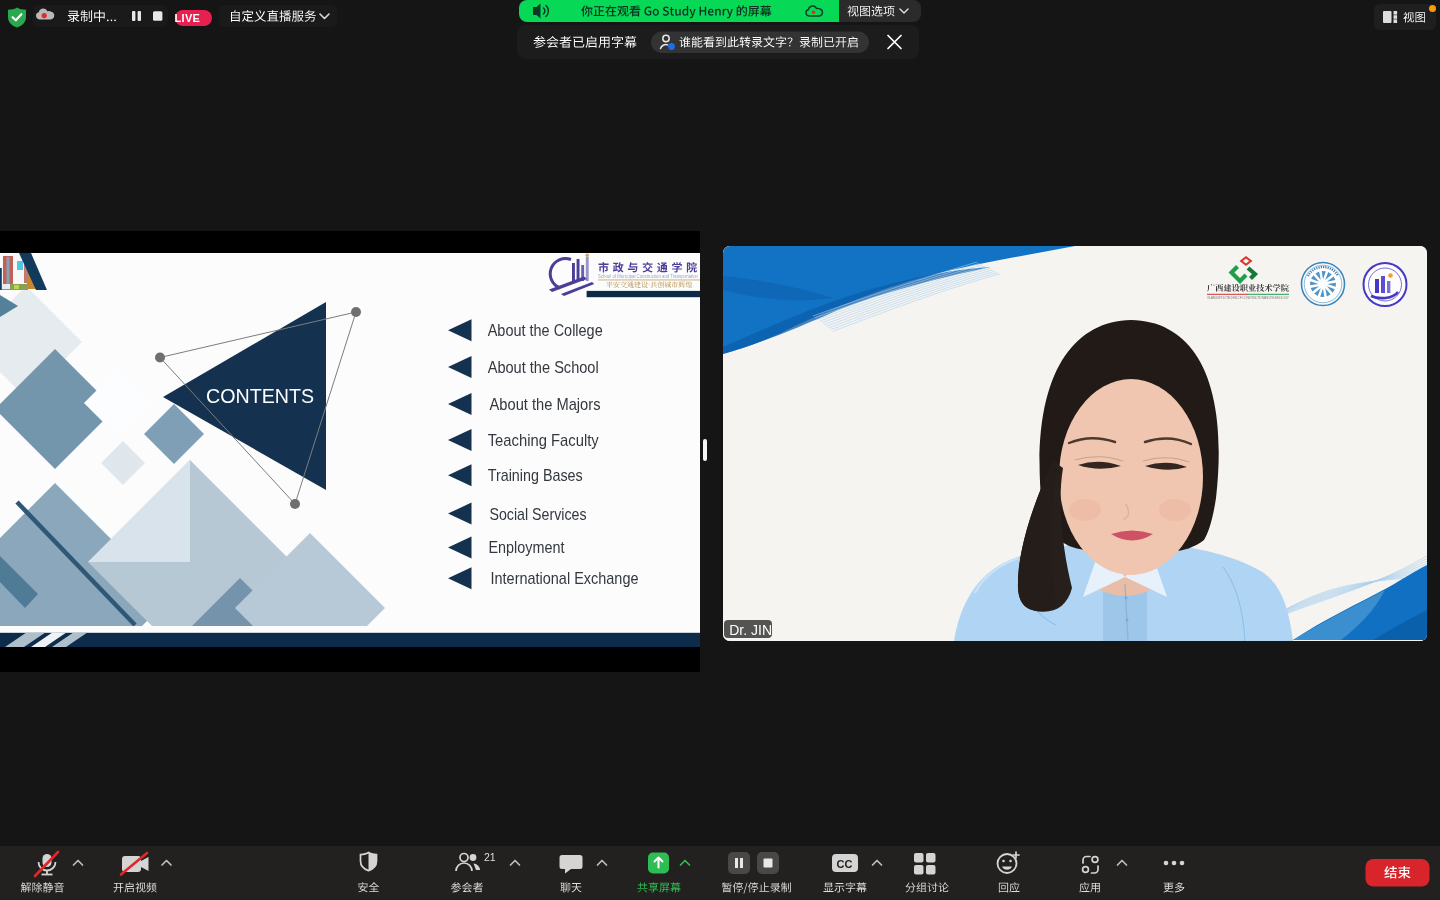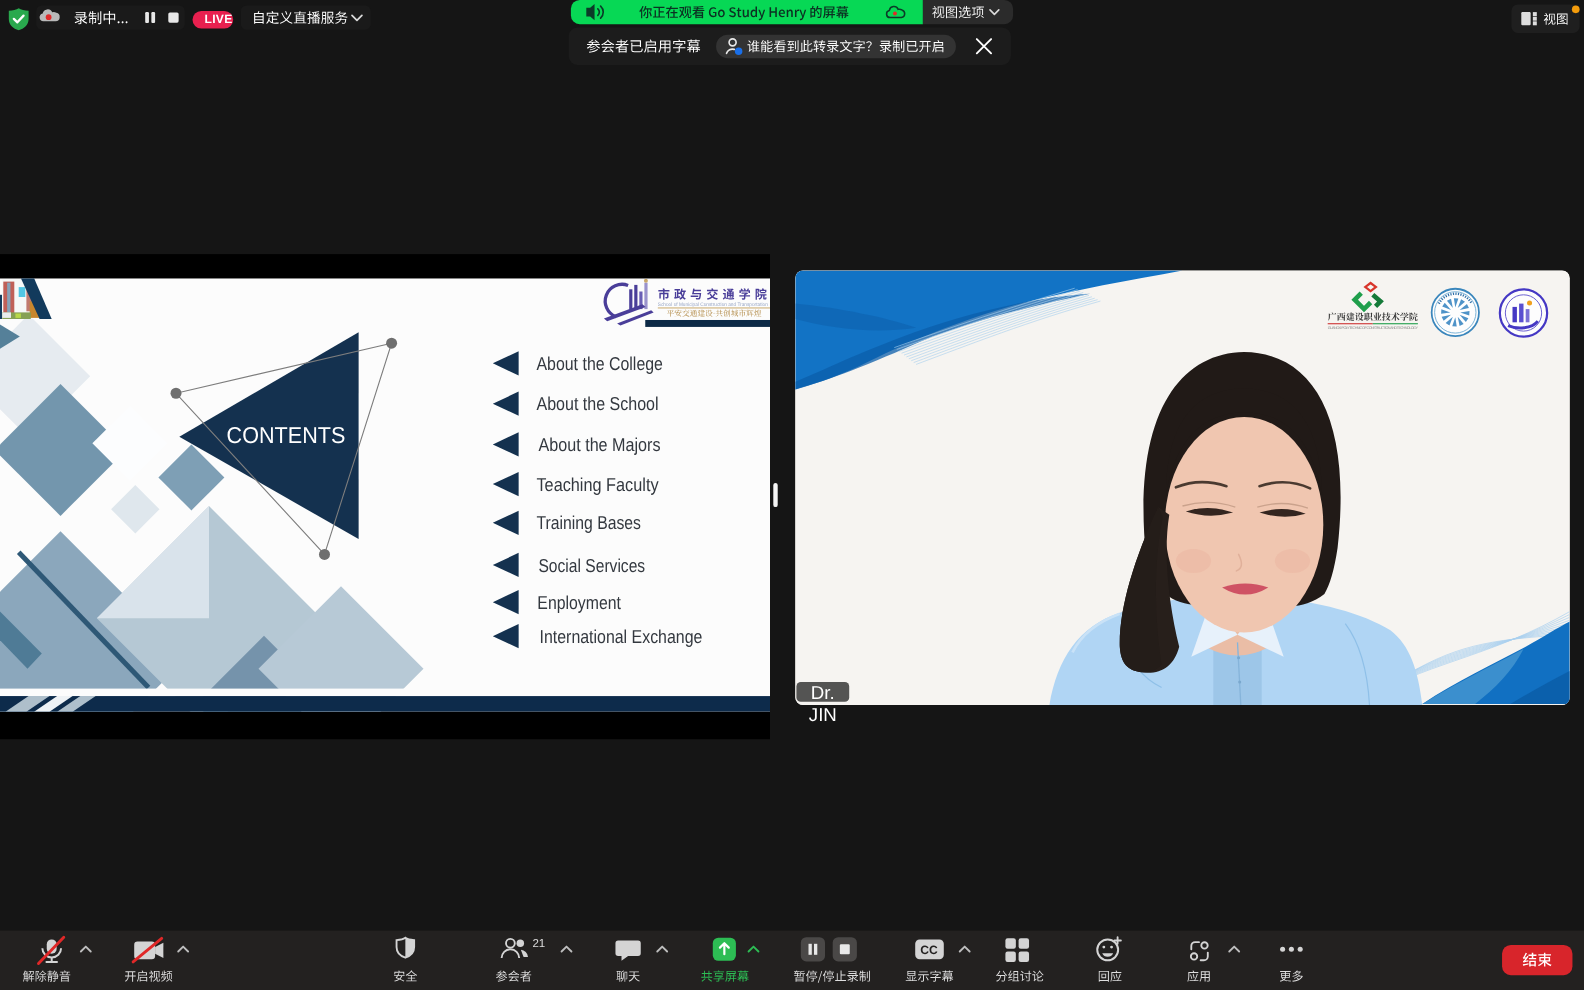--- a/index.html
+++ b/index.html
@@ -12,21 +12,21 @@
 </svg>
 <div class="abs" style="left:33px;top:5px;width:135px;height:22px;background:#1a1a1a;border-radius:5px"></div>
 <svg class="abs" style="left:33px;top:5px" width="135" height="22" viewBox="0 0 135 22">
 <path d="M14.5 6.2 a4.6 4.6 0 0 0 -8.7 1.1 a3.6 3.6 0 0 0 0.6 7.1 l11.2 0 a3.9 3.9 0 0 0 0.6 -7.7 a4.6 4.6 0 0 0 -3.7 -0.5z" fill="#b9b9b9"></path>
 <circle cx="11.2" cy="10.6" r="2.6" fill="#e02b2b"></circle>
 <path transform="translate(34,16)" d="M1.7 -4.1C2.6 -3.7 3.6 -2.9 4.1 -2.4L4.8 -3.1C4.3 -3.6 3.2 -4.3 2.4 -4.7ZM1.7 -10.2V-9.3H9.6L9.6 -8.1H2.1V-7.2H9.5L9.4 -6.0H0.9V-5.1H6.0V-2.8C4.1 -2.0 2.1 -1.2 0.9 -0.7L1.4 0.2C2.7 -0.4 4.4 -1.1 6.0 -1.8V-0.0C6.0 0.2 5.9 0.2 5.7 0.2C5.5 0.2 4.8 0.2 4.0 0.2C4.1 0.5 4.3 0.8 4.4 1.1C5.4 1.1 6.0 1.1 6.4 0.9C6.9 0.8 7.0 0.5 7.0 -0.0V-3.1C8.1 -1.4 9.7 -0.1 11.8 0.5C11.9 0.3 12.2 -0.1 12.4 -0.3C11.0 -0.7 9.8 -1.4 8.8 -2.3C9.6 -2.8 10.6 -3.5 11.4 -4.2L10.5 -4.8C9.9 -4.2 9.0 -3.5 8.2 -2.9C7.7 -3.5 7.3 -4.1 7.0 -4.7V-5.1H12.2V-6.0H10.5C10.6 -7.3 10.7 -8.9 10.7 -10.2L9.9 -10.2L9.8 -10.2Z M21.8 -9.7V-2.5H22.7V-9.7ZM24.1 -10.8V-0.3C24.1 -0.1 24.0 -0.0 23.8 -0.0C23.6 -0.0 22.9 -0.0 22.1 -0.0C22.2 0.3 22.4 0.7 22.4 1.0C23.4 1.0 24.1 1.0 24.5 0.8C24.9 0.6 25.1 0.3 25.1 -0.3V-10.8ZM14.8 -10.6C14.6 -9.3 14.1 -8.0 13.5 -7.2C13.8 -7.1 14.2 -6.9 14.4 -6.8C14.6 -7.2 14.8 -7.6 15.1 -8.2H16.8V-6.8H13.6V-5.9H16.8V-4.6H14.2V-0.0H15.1V-3.7H16.8V1.0H17.7V-3.7H19.5V-1.0C19.5 -0.9 19.5 -0.8 19.3 -0.8C19.2 -0.8 18.7 -0.8 18.2 -0.8C18.3 -0.6 18.4 -0.2 18.5 0.0C19.2 0.0 19.7 0.0 20.0 -0.1C20.3 -0.3 20.4 -0.5 20.4 -1.0V-4.6H17.7V-5.9H20.9V-6.8H17.7V-8.2H20.3V-9.0H17.7V-10.9H16.8V-9.0H15.4C15.5 -9.5 15.7 -10.0 15.8 -10.4Z M32.0 -10.9V-8.6H27.2V-2.4H28.2V-3.2H32.0V1.0H33.0V-3.2H36.7V-2.5H37.7V-8.6H33.0V-10.9ZM28.2 -4.2V-7.6H32.0V-4.2ZM36.7 -4.2H33.0V-7.6H36.7Z M40.8 0.2C41.3 0.2 41.7 -0.2 41.7 -0.7C41.7 -1.3 41.3 -1.6 40.8 -1.6C40.3 -1.6 39.9 -1.3 39.9 -0.7C39.9 -0.2 40.3 0.2 40.8 0.2Z M44.4 0.2C44.9 0.2 45.3 -0.2 45.3 -0.7C45.3 -1.3 44.9 -1.6 44.4 -1.6C43.9 -1.6 43.6 -1.3 43.6 -0.7C43.6 -0.2 43.9 0.2 44.4 0.2Z M48.0 0.2C48.5 0.2 48.9 -0.2 48.9 -0.7C48.9 -1.3 48.5 -1.6 48.0 -1.6C47.6 -1.6 47.2 -1.3 47.2 -0.7C47.2 -0.2 47.6 0.2 48.0 0.2Z" fill="#ffffff"></path>
 <rect x="99" y="6" width="3.4" height="10" rx="1" fill="#e8e8e8"></rect>
 <rect x="104.6" y="6" width="3.4" height="10" rx="1" fill="#e8e8e8"></rect>
 <rect x="120" y="6.3" width="9.4" height="9.4" rx="1.5" fill="#e8e8e8"></rect>
 </svg>
-<div class="abs" style="left:174.5px;top:9.5px;width:37px;height:16px;border-radius:8px;background:#e8204f;color:#fff;font-size:11px;font-weight:bold;text-align:right;line-height:16.5px;letter-spacing:.3px">LIVE</div>
+<div class="abs" style="left:174.5px;top:9.5px;width:37px;height:16px;border-radius:8px;background:#e8204f;color:#fff;font-size:11px;font-weight:bold;text-align:left;line-height:16.5px;letter-spacing:.3px">LIVE</div>
 <div class="abs" style="left:219px;top:5px;width:118px;height:22px;background:#1a1a1a;border-radius:5px"></div>
 <svg class="abs" style="left:219px;top:5px" width="118" height="22" viewBox="0 0 118 22">
 <path transform="translate(10,15.7)" d="M3.0 -5.1H9.7V-3.3H3.0ZM3.0 -6.0V-7.9H9.7V-6.0ZM3.0 -2.4H9.7V-0.6H3.0ZM5.7 -10.5C5.6 -10.0 5.4 -9.3 5.2 -8.8H2.0V1.0H3.0V0.3H9.7V1.0H10.7V-8.8H6.2C6.4 -9.3 6.6 -9.8 6.8 -10.4Z M15.3 -4.7C15.0 -2.5 14.3 -0.7 12.9 0.4C13.2 0.6 13.6 0.9 13.7 1.0C14.6 0.3 15.2 -0.6 15.6 -1.8C16.7 0.4 18.6 0.8 21.2 0.8H24.1C24.2 0.5 24.4 0.1 24.5 -0.2C23.9 -0.1 21.7 -0.1 21.3 -0.1C20.5 -0.1 19.9 -0.2 19.2 -0.3V-2.8H23.0V-3.7H19.2V-5.7H22.4V-6.7H15.1V-5.7H18.2V-0.6C17.2 -0.9 16.4 -1.7 15.9 -3.0C16.1 -3.5 16.2 -4.0 16.2 -4.6ZM17.8 -10.3C18.0 -10.0 18.3 -9.5 18.4 -9.1H13.5V-6.4H14.4V-8.2H23.0V-6.4H24.0V-9.1H19.5C19.4 -9.5 19.0 -10.1 18.8 -10.6Z M30.2 -10.2C30.6 -9.3 31.2 -8.0 31.4 -7.2L32.2 -7.6C32.0 -8.4 31.4 -9.6 31.0 -10.6ZM34.9 -9.6C34.1 -7.2 33.0 -5.1 31.3 -3.4C29.7 -4.9 28.5 -6.9 27.7 -9.1L26.8 -8.8C27.7 -6.5 29.0 -4.4 30.6 -2.7C29.2 -1.5 27.5 -0.5 25.4 0.2C25.6 0.4 25.9 0.8 26.0 1.0C28.1 0.2 29.9 -0.8 31.3 -2.0C32.7 -0.7 34.4 0.3 36.4 1.0C36.5 0.7 36.8 0.4 37.0 0.2C35.1 -0.4 33.4 -1.4 32.0 -2.7C33.8 -4.5 35.0 -6.7 35.9 -9.3Z M39.9 -7.6V-0.3H38.1V0.5H49.5V-0.3H47.7V-7.6H43.7L43.9 -8.6H49.1V-9.4H44.1L44.2 -10.4L43.2 -10.5L43.1 -9.4H38.4V-8.6H43.0L42.8 -7.6ZM40.8 -5.0H46.8V-4.0H40.8ZM40.8 -5.7V-6.8H46.8V-5.7ZM40.8 -3.3H46.8V-2.2H40.8ZM40.8 -0.3V-1.5H46.8V-0.3Z M60.1 -9.2C59.9 -8.6 59.5 -7.8 59.2 -7.2H58.5V-9.3C59.5 -9.4 60.5 -9.6 61.3 -9.7L60.8 -10.4C59.3 -10.1 56.7 -9.8 54.5 -9.7C54.6 -9.5 54.7 -9.2 54.7 -9.0C55.6 -9.1 56.6 -9.1 57.6 -9.2V-7.2H54.4V-6.5H56.8C56.1 -5.5 54.9 -4.6 53.8 -4.2C54.0 -4.0 54.2 -3.7 54.4 -3.5C54.6 -3.6 54.8 -3.7 55.1 -3.8V1.0H55.9V0.4H60.3V0.9H61.2V-3.8L61.6 -3.6C61.8 -3.8 62.0 -4.1 62.2 -4.3C61.2 -4.7 60.0 -5.6 59.3 -6.5H61.8V-7.2H60.0C60.3 -7.7 60.6 -8.4 60.9 -8.9ZM55.3 -8.7C55.5 -8.2 55.9 -7.6 56.0 -7.2L56.8 -7.5C56.6 -7.9 56.3 -8.5 56.0 -9.0ZM57.6 -6.2V-4.1H58.5V-6.2C59.1 -5.3 60.2 -4.4 61.2 -3.8H55.1C56.0 -4.4 57.0 -5.3 57.6 -6.2ZM57.6 -3.1V-2.1H55.9V-3.1ZM58.4 -3.1H60.3V-2.1H58.4ZM57.6 -1.4V-0.3H55.9V-1.4ZM58.4 -1.4H60.3V-0.3H58.4ZM52.1 -10.5V-8.0H50.5V-7.1H52.1V-4.5L50.4 -3.9L50.5 -3.0L52.1 -3.6V-0.1C52.1 0.1 52.0 0.1 51.9 0.1C51.7 0.2 51.2 0.2 50.7 0.1C50.8 0.4 50.9 0.8 51.0 1.0C51.8 1.0 52.2 1.0 52.5 0.8C52.9 0.7 53.0 0.4 53.0 -0.1V-3.9L54.3 -4.4L54.1 -5.3L53.0 -4.9V-7.1H54.3V-8.0H53.0V-10.5Z M63.9 -10.0V-5.6C63.9 -3.7 63.8 -1.2 62.9 0.6C63.1 0.7 63.5 0.9 63.7 1.0C64.3 -0.2 64.5 -1.8 64.6 -3.2H66.6V-0.1C66.6 0.1 66.5 0.1 66.4 0.1C66.2 0.1 65.7 0.1 65.1 0.1C65.2 0.4 65.3 0.8 65.4 1.0C66.2 1.0 66.7 1.0 67.0 0.8C67.4 0.7 67.5 0.4 67.5 -0.1V-10.0ZM64.7 -9.2H66.6V-7.1H64.7ZM64.7 -6.2H66.6V-4.1H64.7C64.7 -4.6 64.7 -5.1 64.7 -5.6ZM73.2 -4.9C73.0 -3.8 72.5 -2.9 72.0 -2.1C71.4 -2.9 70.9 -3.9 70.6 -4.9ZM68.6 -10.0V1.0H69.5V-4.9H69.8C70.2 -3.6 70.7 -2.4 71.5 -1.4C70.9 -0.7 70.2 -0.1 69.5 0.2C69.7 0.4 70.0 0.7 70.1 0.9C70.8 0.5 71.4 -0.0 72.0 -0.7C72.6 0.0 73.2 0.6 74.0 1.0C74.2 0.8 74.4 0.5 74.6 0.3C73.8 -0.1 73.1 -0.7 72.5 -1.4C73.3 -2.5 73.9 -3.9 74.3 -5.6L73.7 -5.8L73.5 -5.8H69.5V-9.1H73.0V-7.6C73.0 -7.4 73.0 -7.4 72.8 -7.4C72.5 -7.4 71.9 -7.4 71.1 -7.4C71.2 -7.2 71.4 -6.9 71.4 -6.6C72.4 -6.6 73.0 -6.6 73.4 -6.7C73.8 -6.9 73.9 -7.1 73.9 -7.6V-10.0Z M80.6 -4.8C80.5 -4.3 80.4 -3.9 80.3 -3.5H76.6V-2.7H80.0C79.3 -1.1 77.9 -0.2 75.7 0.2C75.9 0.4 76.1 0.8 76.2 1.0C78.7 0.4 80.2 -0.7 81.0 -2.7H84.8C84.6 -1.1 84.4 -0.3 84.1 -0.1C84.0 0.1 83.8 0.1 83.5 0.1C83.2 0.1 82.4 0.1 81.7 -0.0C81.8 0.2 81.9 0.6 82.0 0.8C82.7 0.9 83.4 0.9 83.8 0.9C84.3 0.8 84.6 0.8 84.8 0.5C85.3 0.1 85.5 -0.8 85.8 -3.1C85.8 -3.2 85.9 -3.5 85.9 -3.5H81.3C81.4 -3.9 81.5 -4.3 81.5 -4.7ZM84.3 -8.4C83.6 -7.7 82.5 -7.1 81.4 -6.6C80.4 -7.0 79.6 -7.6 79.0 -8.2L79.2 -8.4ZM79.8 -10.5C79.1 -9.4 77.9 -8.1 76.1 -7.2C76.3 -7.1 76.6 -6.8 76.7 -6.5C77.3 -6.9 77.9 -7.3 78.4 -7.7C78.9 -7.1 79.6 -6.6 80.3 -6.2C78.8 -5.7 77.2 -5.4 75.6 -5.3C75.7 -5.1 75.9 -4.7 76.0 -4.5C77.8 -4.7 79.7 -5.1 81.3 -5.7C82.8 -5.1 84.5 -4.8 86.5 -4.6C86.6 -4.9 86.8 -5.2 87.0 -5.5C85.3 -5.6 83.8 -5.8 82.5 -6.2C83.8 -6.9 85.0 -7.7 85.8 -8.9L85.2 -9.3L85.0 -9.2H80.0C80.3 -9.6 80.5 -10.0 80.8 -10.3Z" fill="#ffffff"></path>
 <path d="M101 9 l4.5 4.5 4.5 -4.5" stroke="#d9d9d9" stroke-width="1.6" fill="none" stroke-linecap="round" stroke-linejoin="round"></path>
   </svg>
 <div class="abs" style="left:519px;top:0;width:320px;height:22px;background:#07d855;border-radius:8px 0 0 8px"></div>
 <svg class="abs" style="left:519px;top:0" width="320" height="22" viewBox="0 0 320 22">
 <path d="M14 7 L17.5 7 L21.5 3.6 L21.5 18.4 L17.5 15 L14 15 Z" fill="#0b3b28"></path>
 <path d="M24.5 8 a4 4 0 0 1 0 6 M27 5.5 a7.5 7.5 0 0 1 0 11" stroke="#0b3b28" stroke-width="1.5" fill="none" stroke-linecap="round"></path>
 <path transform="translate(62,15.5)" d="M5.3 -4.9C4.9 -3.5 4.4 -2.1 3.7 -1.2C3.9 -1.1 4.4 -0.8 4.6 -0.6C5.4 -1.6 6.0 -3.1 6.4 -4.7ZM9.0 -4.7C9.6 -3.4 10.2 -1.7 10.4 -0.6L11.5 -1.0C11.3 -2.1 10.7 -3.7 10.0 -5.0ZM5.5 -10.1C5.1 -8.4 4.4 -6.7 3.5 -5.6C3.8 -5.4 4.2 -5.1 4.4 -4.8C4.8 -5.4 5.2 -6.1 5.6 -6.8H7.2V-0.3C7.2 -0.2 7.2 -0.1 7.0 -0.1C6.8 -0.1 6.3 -0.1 5.8 -0.1C6.0 0.2 6.1 0.7 6.2 1.0C6.9 1.0 7.5 1.0 7.9 0.8C8.2 0.6 8.3 0.3 8.3 -0.3V-6.8H10.3C10.2 -6.3 10.2 -5.7 10.1 -5.3L11.0 -5.1C11.2 -5.8 11.4 -6.8 11.6 -7.8L10.8 -7.9L10.6 -7.9H6.0C6.3 -8.5 6.5 -9.2 6.6 -9.8ZM3.0 -10.1C2.4 -8.3 1.3 -6.6 0.2 -5.4C0.3 -5.1 0.7 -4.5 0.8 -4.3C1.1 -4.6 1.5 -5.1 1.8 -5.5V1.0H2.9V-7.2C3.4 -8.0 3.8 -8.9 4.1 -9.8Z M14.1 -6.1V-0.6H12.6V0.5H23.4V-0.6H18.9V-4.1H22.5V-5.2H18.9V-8.2H23.1V-9.3H13.0V-8.2H17.7V-0.6H15.3V-6.1Z M28.6 -10.1C28.4 -9.6 28.2 -9.0 28.0 -8.4H24.7V-7.3H27.5C26.7 -5.8 25.7 -4.4 24.4 -3.5C24.6 -3.3 24.8 -2.8 24.9 -2.5C25.4 -2.8 25.8 -3.1 26.2 -3.5V1.0H27.3V-4.8C27.9 -5.6 28.4 -6.4 28.8 -7.3H35.3V-8.4H29.2C29.4 -8.8 29.6 -9.3 29.8 -9.9ZM31.1 -6.7V-4.5H28.5V-3.5H31.1V-0.3H28.0V0.7H35.3V-0.3H32.3V-3.5H34.8V-4.5H32.3V-6.7Z M41.5 -9.6V-3.2H42.6V-8.6H45.9V-3.2H47.0V-9.6ZM43.6 -7.7V-5.6C43.6 -3.7 43.3 -1.4 40.2 0.2C40.5 0.3 40.8 0.8 40.9 1.0C42.7 0.1 43.7 -1.2 44.2 -2.5V-0.3C44.2 0.5 44.5 0.8 45.4 0.8H46.3C47.4 0.8 47.5 0.3 47.7 -1.6C47.4 -1.7 47.0 -1.8 46.7 -2.0C46.7 -0.4 46.6 -0.0 46.3 -0.0H45.6C45.3 -0.0 45.2 -0.1 45.2 -0.5V-3.3H44.4C44.6 -4.1 44.7 -4.8 44.7 -5.5V-7.7ZM36.6 -6.5C37.3 -5.7 38.0 -4.7 38.6 -3.7C38.0 -2.2 37.2 -1.1 36.3 -0.3C36.6 -0.1 37.0 0.3 37.2 0.6C38.0 -0.2 38.7 -1.2 39.3 -2.4C39.6 -1.8 39.9 -1.2 40.0 -0.7L41.0 -1.4C40.7 -2.1 40.3 -2.9 39.8 -3.7C40.4 -5.2 40.8 -7.0 41.0 -9.0L40.3 -9.3L40.1 -9.2H36.6V-8.1H39.8C39.6 -7.0 39.3 -5.9 39.0 -4.9C38.5 -5.7 38.0 -6.5 37.5 -7.1Z M52.2 -2.5H57.0V-1.8H52.2ZM52.2 -3.2V-3.9H57.0V-3.2ZM52.2 -1.0H57.0V-0.3H52.2ZM57.9 -10.1C55.9 -9.7 52.3 -9.5 49.4 -9.5C49.5 -9.3 49.6 -8.9 49.6 -8.7C50.6 -8.7 51.7 -8.7 52.8 -8.7L52.5 -8.0H49.5V-7.1H52.2C52.1 -6.9 52.0 -6.7 51.9 -6.4H48.7V-5.5H51.4C50.7 -4.3 49.7 -3.2 48.3 -2.5C48.6 -2.3 48.9 -1.8 49.1 -1.6C49.8 -2.0 50.5 -2.6 51.1 -3.2V1.0H52.2V0.6H57.0V1.0H58.2V-4.8H52.3C52.4 -5.0 52.6 -5.3 52.7 -5.5H59.3V-6.4H53.2L53.5 -7.1H58.6V-8.0H53.8L54.0 -8.8C55.7 -8.9 57.3 -9.0 58.6 -9.2Z M67.5 0.2C68.7 0.2 69.7 -0.3 70.3 -0.9V-4.7H67.2V-3.6H69.0V-1.5C68.7 -1.2 68.2 -1.1 67.6 -1.1C65.8 -1.1 64.8 -2.4 64.8 -4.4C64.8 -6.5 65.9 -7.8 67.5 -7.8C68.4 -7.8 68.9 -7.4 69.4 -7.0L70.1 -7.9C69.6 -8.4 68.8 -9.0 67.5 -9.0C65.2 -9.0 63.4 -7.3 63.4 -4.4C63.4 -1.5 65.1 0.2 67.5 0.2Z M74.8 0.2C76.4 0.2 77.9 -1.1 77.9 -3.3C77.9 -5.5 76.4 -6.8 74.8 -6.8C73.2 -6.8 71.7 -5.5 71.7 -3.3C71.7 -1.1 73.2 0.2 74.8 0.2ZM74.8 -1.0C73.8 -1.0 73.1 -1.9 73.1 -3.3C73.1 -4.7 73.8 -5.6 74.8 -5.6C75.8 -5.6 76.5 -4.7 76.5 -3.3C76.5 -1.9 75.8 -1.0 74.8 -1.0Z M84.9 0.2C86.8 0.2 88.0 -1.0 88.0 -2.4C88.0 -3.7 87.2 -4.4 86.2 -4.8L85.0 -5.3C84.3 -5.6 83.6 -5.9 83.6 -6.7C83.6 -7.3 84.1 -7.8 85.0 -7.8C85.8 -7.8 86.4 -7.5 87.0 -7.0L87.7 -7.9C87.0 -8.6 86.1 -9.0 85.0 -9.0C83.3 -9.0 82.1 -8.0 82.1 -6.6C82.1 -5.3 83.1 -4.6 83.9 -4.2L85.2 -3.7C86.0 -3.4 86.6 -3.1 86.6 -2.3C86.6 -1.6 86.0 -1.1 84.9 -1.1C84.0 -1.1 83.2 -1.5 82.5 -2.1L81.7 -1.1C82.5 -0.3 83.7 0.2 84.9 0.2Z M91.8 0.2C92.2 0.2 92.7 0.0 93.0 -0.1L92.8 -1.1C92.6 -1.0 92.3 -0.9 92.1 -0.9C91.4 -0.9 91.1 -1.4 91.1 -2.1V-5.5H92.8V-6.6H91.1V-8.4H90.0L89.8 -6.6L88.8 -6.5V-5.5H89.7V-2.2C89.7 -0.8 90.3 0.2 91.8 0.2Z M96.2 0.2C97.1 0.2 97.8 -0.3 98.4 -1.0H98.4L98.5 0.0H99.7V-6.6H98.3V-2.0C97.7 -1.3 97.3 -1.0 96.7 -1.0C95.9 -1.0 95.6 -1.5 95.6 -2.6V-6.6H94.2V-2.4C94.2 -0.8 94.8 0.2 96.2 0.2Z M104.0 0.2C104.7 0.2 105.4 -0.2 105.9 -0.7H106.0L106.1 0.0H107.2V-9.6H105.8V-7.1L105.9 -6.0C105.3 -6.5 104.9 -6.8 104.1 -6.8C102.6 -6.8 101.3 -5.4 101.3 -3.3C101.3 -1.1 102.3 0.2 104.0 0.2ZM104.3 -1.0C103.3 -1.0 102.7 -1.8 102.7 -3.3C102.7 -4.7 103.5 -5.6 104.4 -5.6C104.9 -5.6 105.3 -5.5 105.8 -5.0V-1.8C105.3 -1.2 104.9 -1.0 104.3 -1.0Z M109.6 2.8C111.0 2.8 111.7 1.8 112.2 0.4L114.6 -6.6H113.3L112.2 -3.2C112.0 -2.6 111.9 -2.0 111.7 -1.3H111.6C111.4 -2.0 111.2 -2.6 111.0 -3.2L109.8 -6.6H108.4L111.0 -0.0L110.9 0.4C110.6 1.1 110.2 1.6 109.5 1.6C109.3 1.6 109.1 1.6 109.0 1.5L108.8 2.6C109.0 2.7 109.2 2.8 109.6 2.8Z M118.6 0.0H120.0V-4.0H123.8V0.0H125.2V-8.8H123.8V-5.2H120.0V-8.8H118.6Z M130.2 0.2C131.0 0.2 131.8 -0.1 132.4 -0.5L131.9 -1.4C131.4 -1.1 130.9 -0.9 130.3 -0.9C129.2 -0.9 128.4 -1.7 128.3 -2.9H132.6C132.6 -3.1 132.6 -3.4 132.6 -3.6C132.6 -5.5 131.7 -6.8 129.9 -6.8C128.4 -6.8 126.9 -5.4 126.9 -3.3C126.9 -1.1 128.4 0.2 130.2 0.2ZM128.3 -3.9C128.4 -5.1 129.1 -5.7 130.0 -5.7C130.9 -5.7 131.4 -5.0 131.4 -3.9Z M134.2 0.0H135.6V-4.7C136.2 -5.3 136.6 -5.6 137.2 -5.6C138.0 -5.6 138.3 -5.1 138.3 -4.0V0.0H139.7V-4.2C139.7 -5.8 139.1 -6.8 137.7 -6.8C136.8 -6.8 136.1 -6.3 135.5 -5.7H135.4L135.3 -6.6H134.2Z M141.7 0.0H143.1V-4.1C143.5 -5.2 144.1 -5.5 144.7 -5.5C144.9 -5.5 145.1 -5.5 145.3 -5.4L145.6 -6.6C145.4 -6.7 145.2 -6.8 144.8 -6.8C144.1 -6.8 143.4 -6.3 143.0 -5.4H142.9L142.8 -6.6H141.7Z M146.9 2.8C148.3 2.8 149.0 1.8 149.5 0.4L151.9 -6.6H150.6L149.5 -3.2C149.4 -2.6 149.2 -2.0 149.0 -1.3H148.9C148.7 -2.0 148.5 -2.6 148.3 -3.2L147.1 -6.6H145.7L148.3 -0.0L148.2 0.4C147.9 1.1 147.5 1.6 146.8 1.6C146.6 1.6 146.4 1.6 146.3 1.5L146.1 2.6C146.3 2.7 146.6 2.8 146.9 2.8Z M161.3 -5.0C162.0 -4.1 162.7 -2.9 163.1 -2.2L164.0 -2.8C163.7 -3.5 162.8 -4.6 162.2 -5.5ZM161.9 -10.2C161.5 -8.6 160.9 -7.0 160.1 -5.9V-8.2H158.1C158.3 -8.7 158.6 -9.3 158.8 -9.9L157.5 -10.2C157.5 -9.6 157.3 -8.8 157.1 -8.2H155.7V0.7H156.8V-0.2H160.1V-5.8C160.3 -5.6 160.8 -5.4 161.0 -5.2C161.4 -5.7 161.7 -6.4 162.1 -7.2H164.9C164.8 -2.6 164.6 -0.8 164.2 -0.4C164.1 -0.3 164.0 -0.2 163.7 -0.2C163.4 -0.2 162.7 -0.2 161.9 -0.3C162.1 0.0 162.3 0.5 162.3 0.8C163.0 0.9 163.7 0.9 164.1 0.8C164.6 0.8 164.9 0.6 165.2 0.2C165.7 -0.4 165.8 -2.2 166.0 -7.7C166.0 -7.9 166.0 -8.3 166.0 -8.3H162.5C162.7 -8.8 162.8 -9.3 163.0 -9.9ZM156.8 -7.2H159.0V-4.9H156.8ZM156.8 -1.3V-3.9H159.0V-1.3Z M169.5 -8.6H176.4V-7.6H169.5ZM168.3 -9.6V-5.4C168.3 -3.6 168.2 -1.2 167.1 0.4C167.4 0.5 167.9 0.9 168.1 1.1C169.3 -0.7 169.5 -3.4 169.5 -5.4V-6.6H177.6V-9.6ZM175.5 -6.6C175.4 -6.1 175.1 -5.6 174.8 -5.1H171.6L172.7 -5.5C172.5 -5.8 172.2 -6.2 172.0 -6.6L171.0 -6.2C171.2 -5.9 171.4 -5.4 171.6 -5.1H169.9V-4.2H171.6V-3.0L171.6 -2.7H169.6V-1.7H171.5C171.2 -1.0 170.7 -0.3 169.5 0.2C169.7 0.4 170.1 0.8 170.2 1.0C171.8 0.3 172.4 -0.7 172.6 -1.7H174.9V1.0H176.0V-1.7H178.2V-2.7H176.0V-4.2H177.9V-5.1H176.0L176.7 -6.2ZM174.9 -2.7H172.7V-3.0V-4.2H174.9Z M181.8 -5.8H187.8V-5.1H181.8ZM181.8 -7.1H187.8V-6.5H181.8ZM184.2 -3.0V-2.2H182.3C182.6 -2.5 182.8 -2.7 183.0 -3.0ZM185.3 -3.0H186.6C186.8 -2.7 187.0 -2.5 187.3 -2.2H185.3ZM180.7 -7.8V-4.4H182.8C182.7 -4.2 182.6 -4.0 182.5 -3.9H179.4V-3.0H181.6C181.0 -2.4 180.1 -1.9 179.1 -1.6C179.3 -1.4 179.6 -1.0 179.7 -0.7C180.3 -1.0 180.8 -1.2 181.3 -1.5V0.6H182.4V-1.3H184.2V1.0H185.3V-1.3H187.3V-0.4C187.3 -0.3 187.3 -0.2 187.1 -0.2C187.0 -0.2 186.6 -0.2 186.1 -0.3C186.2 -0.0 186.4 0.3 186.4 0.6C187.1 0.6 187.7 0.6 188.0 0.4C188.3 0.3 188.4 0.1 188.4 -0.4V-1.5C188.8 -1.2 189.3 -1.0 189.8 -0.8C189.9 -1.1 190.2 -1.5 190.5 -1.7C189.5 -1.9 188.5 -2.4 187.8 -3.0H190.2V-3.9H183.7C183.9 -4.0 184.0 -4.2 184.1 -4.4H188.9V-7.8ZM186.2 -10.1V-9.4H183.3V-10.1H182.2V-9.4H179.5V-8.5H182.2V-8.0H183.3V-8.5H186.2V-8.0H187.3V-8.5H190.0V-9.4H187.3V-10.1Z" fill="#0c3123"></path>
@@ -218,21 +218,21 @@
 <g>
 <circle cx="662" cy="38.5" r="21.5" fill="#fdfdfd" stroke="#4538c4" stroke-width="2"></circle>
 <circle cx="662" cy="38.5" r="16.5" fill="none" stroke="#6a5fd0" stroke-width="0.9"></circle>
 <rect x="652" y="33" width="4" height="14" fill="#4538c4"></rect>
 <rect x="658" y="30" width="4" height="17" fill="#5a4fd0"></rect>
 <rect x="664" y="35" width="3.4" height="12" fill="#7a70d6"></rect>
 <path d="M648,50 C656,53.5 670,53 675,46" fill="none" stroke="#4538c4" stroke-width="2.6"></path>
 <circle cx="667.5" cy="29.5" r="2.3" fill="#f0a01e"></circle>
 </g>
 </svg>
-<div class="abs" style="left:724px;top:619.5px;width:48px;height:18px;background:rgba(62,62,60,0.88);border-radius:4px;color:#fff;font-size:17px;line-height:20.5px;text-align:center">Dr. JIN</div>
+<div class="abs" style="left:724px;top:619.5px;width:48px;height:18px;background:rgba(62,62,60,0.88);border-radius:4px;color:#fff;font-size:14px;line-height:20.5px;text-align:right">Dr. JIN</div>
 <div class="abs" style="left:0;top:846px;width:1440px;height:54px;background:#232120"></div>
 <svg class="abs" style="left:0;top:846px" width="1440" height="54" viewBox="0 0 1440 54">
 <g>
 <rect x="42.5" y="8" width="9" height="13" rx="4.5" fill="#d4d4d4"></rect>
 <path d="M38.5 16 a8.5 8.5 0 0 0 17 0" fill="none" stroke="#d4d4d4" stroke-width="1.8"></path>
 <line x1="47" y1="24.5" x2="47" y2="28" stroke="#d4d4d4" stroke-width="1.8"></line>
 <line x1="41.5" y1="28.5" x2="52.5" y2="28.5" stroke="#d4d4d4" stroke-width="1.8"></line>
 <line x1="35" y1="30" x2="58" y2="6" stroke="#e02828" stroke-width="2.6" stroke-linecap="round"></line>
 </g>
 <path d="M73.5,19 L78,14.5 L82.5,19" stroke="#bdbdbd" stroke-width="1.7" fill="none" stroke-linecap="round" stroke-linejoin="round"></path>

